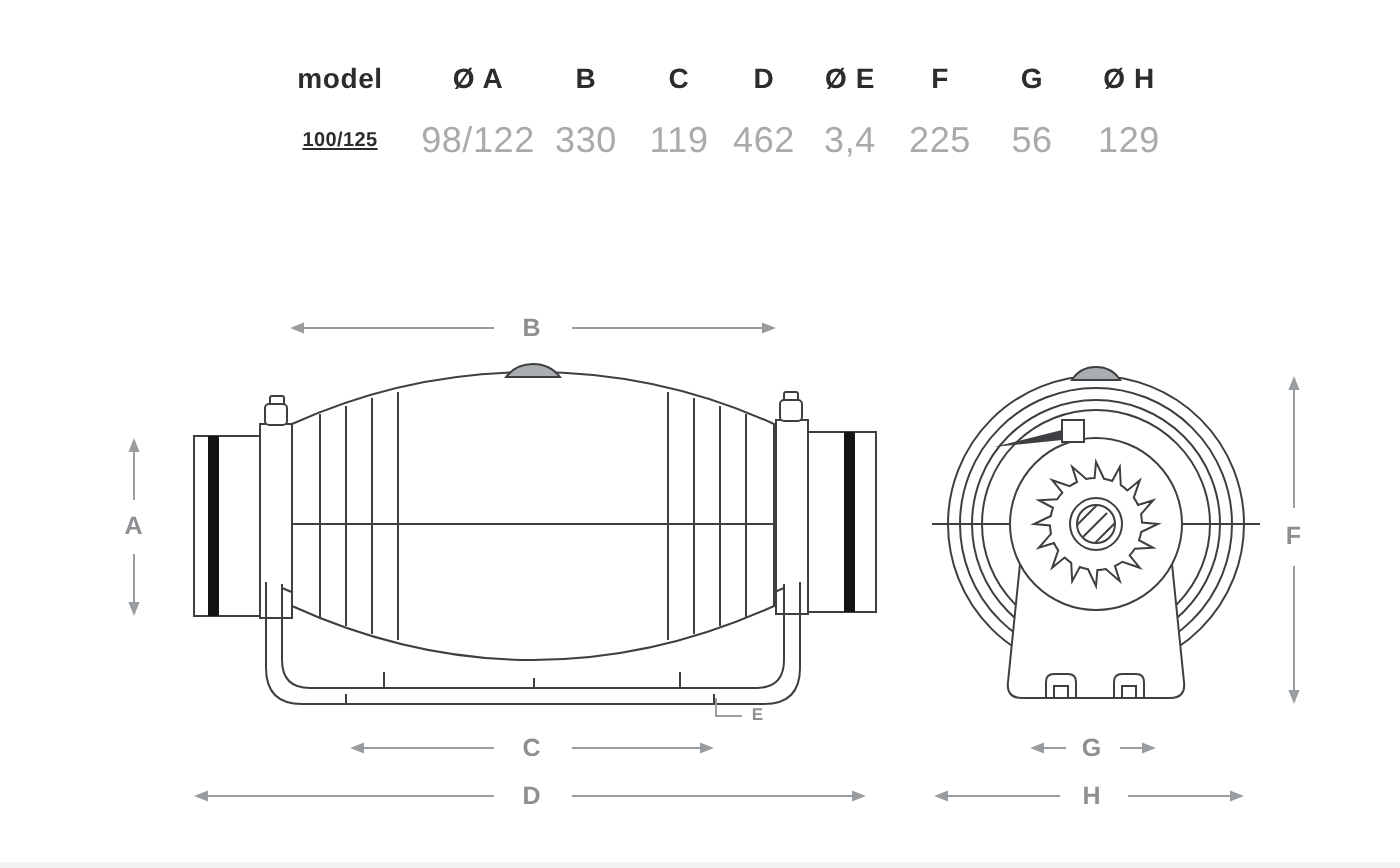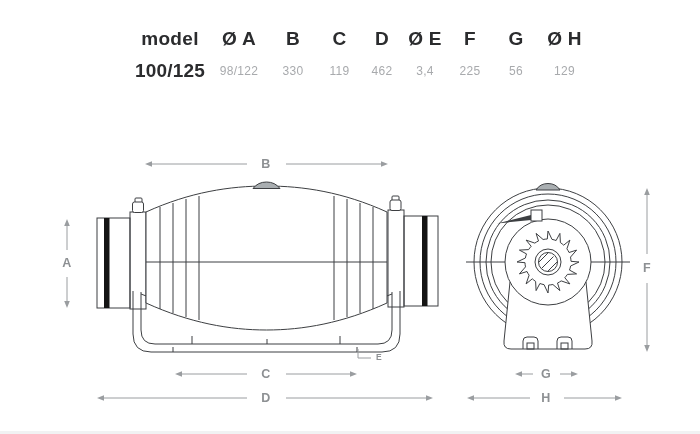--- a/index.html
+++ b/index.html
@@ -7,23 +7,23 @@
     position:relative;width:700px;height:434px;background:#ffffff;
     font-family:"Liberation Sans",sans-serif;overflow:hidden;margin:0 auto;
   }
   
   .dim-table{position:absolute;left:130px;top:28px;width:460px;}
   .tr{display:grid;grid-template-columns:80px 58px 50px 43px 42px 44px 46px 46px 51px;align-items:center;}
   .tr.head{height:22px;}
   .tr.body{height:21.5px;}
   .tbody{margin-top:10px;}
   .tr span{display:block;text-align:center;white-space:nowrap;}
-  .hcell{font-size:19px;font-weight:bold;color:#2b2c2e;letter-spacing:.3px;}
-  .mcell{font-size:19px;font-weight:bold;color:#2b2c2e;letter-spacing:.2px;}
-  .vcell{font-size:12px;color:#a8aaad;letter-spacing:.3px;}
+  .hcell{font-size:14px;font-weight:bold;color:#2b2c2e;letter-spacing:.3px;}
+  .mcell{font-size:10px;font-weight:bold;color:#2b2c2e;letter-spacing:.2px;text-decoration:underline;}
+  .vcell{font-size:18px;color:#a8aaad;letter-spacing:.3px;}
   
   svg.draw{position:absolute;left:0;top:0;width:700px;height:434px;}
   .ln{stroke:#3d3f42;stroke-width:1;fill:none;}
   .fillwhite{fill:#ffffff;}
   .seal{fill:#141414;stroke:none;}
   .cap{fill:#a9aeb1;stroke:#3d3f42;stroke-width:1;}
   .dim{stroke:#9a9da0;stroke-width:1;fill:none;}
   .dimhead{fill:#9a9da0;stroke:none;}
   .dim-label{
     position:absolute;transform:translate(-50%,-50%);

